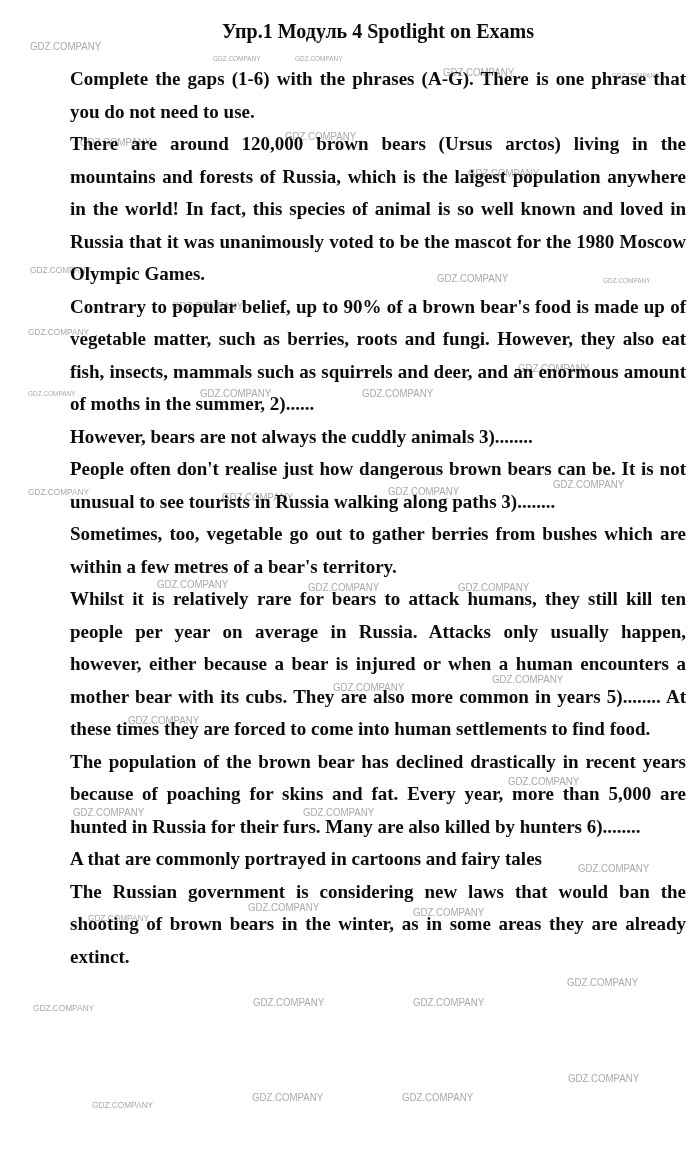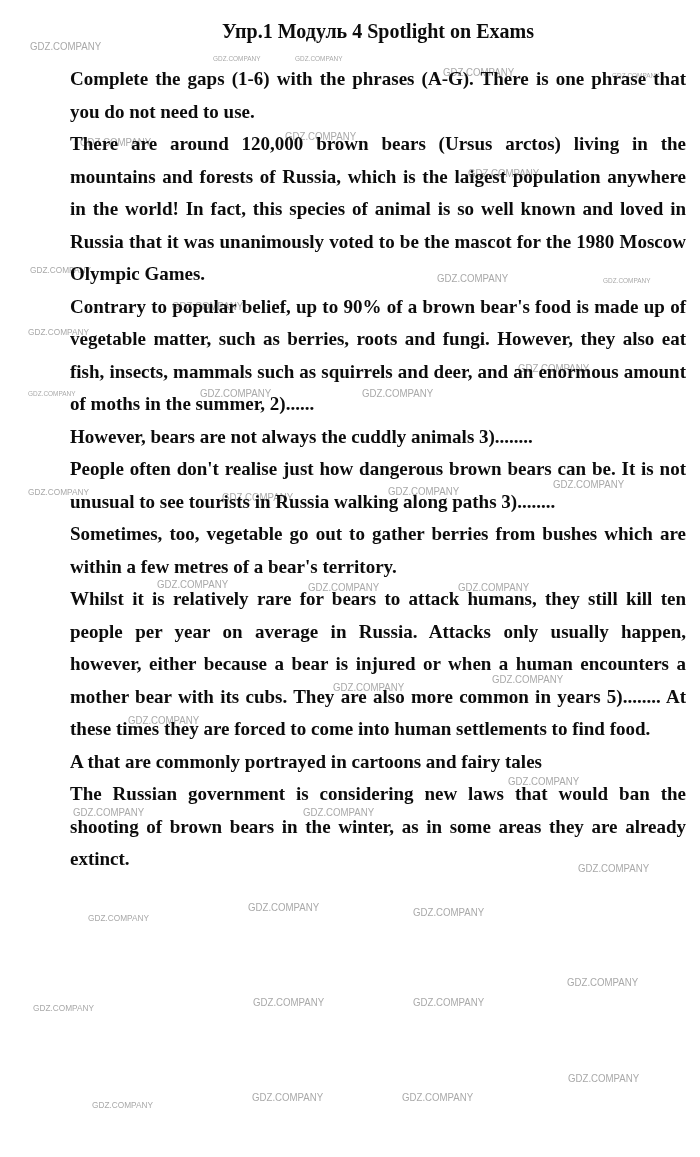--- a/index.html
+++ b/index.html
@@ -99,18 +99,19 @@
   <div class="text-layer">
     <h1 class="doc-title">Упр.1 Модуль 4 Spotlight on Exams</h1>
     <div class="doc-body">
       <p>Complete the gaps (1-6) with the phrases (A-G). There is one phrase that you do not need to use.</p>
       <p>There are around 120,000 brown bears (Ursus arctos) living in the mountains and forests of Russia, which is the laigest population anywhere in the world! In fact, this species of animal is so well known and loved in Russia that it was unanimously voted to be the mascot for the 1980 Moscow Olympic Games.</p>
       <p>Contrary to popular belief, up to 90% of a brown bear's food is made up of vegetable matter, such as berries, roots and fungi. However, they also eat fish, insects, mammals such as squirrels and deer, and an enormous amount of moths in the summer, 2)......</p>
       <p>However, bears are not always the cuddly animals 3)........</p>
       <p>People often don't realise just how dangerous brown bears can be. It is not unusual to see tourists in Russia walking along paths 3)........</p>
       <p>Sometimes, too, vegetable go out to gather berries from bushes which are within a few metres of a bear's territory.</p>
       <p>Whilst it is relatively rare for bears to attack humans, they still kill ten people per year on average in Russia. Attacks only usually happen, however, either because a bear is injured or when a human encounters a mother bear with its cubs. They are also more common in years 5)........ At these times they are forced to come into human settlements to find food.</p>
+      <p>The population of the brown bear has declined drastically in recent years because of poaching for skins and fat. Every year, more than 5,000 are hunted in Russia for their furs. Many are also killed by hunters 6)........</p>
       <p>A that are commonly portrayed in cartoons and fairy tales</p>
       <p>The Russian government is considering new laws that would ban the shooting of brown bears in the winter, as in some areas they are already extinct.</p>
     </div>
   </div>
 
 </div>
 
 </body></html>

